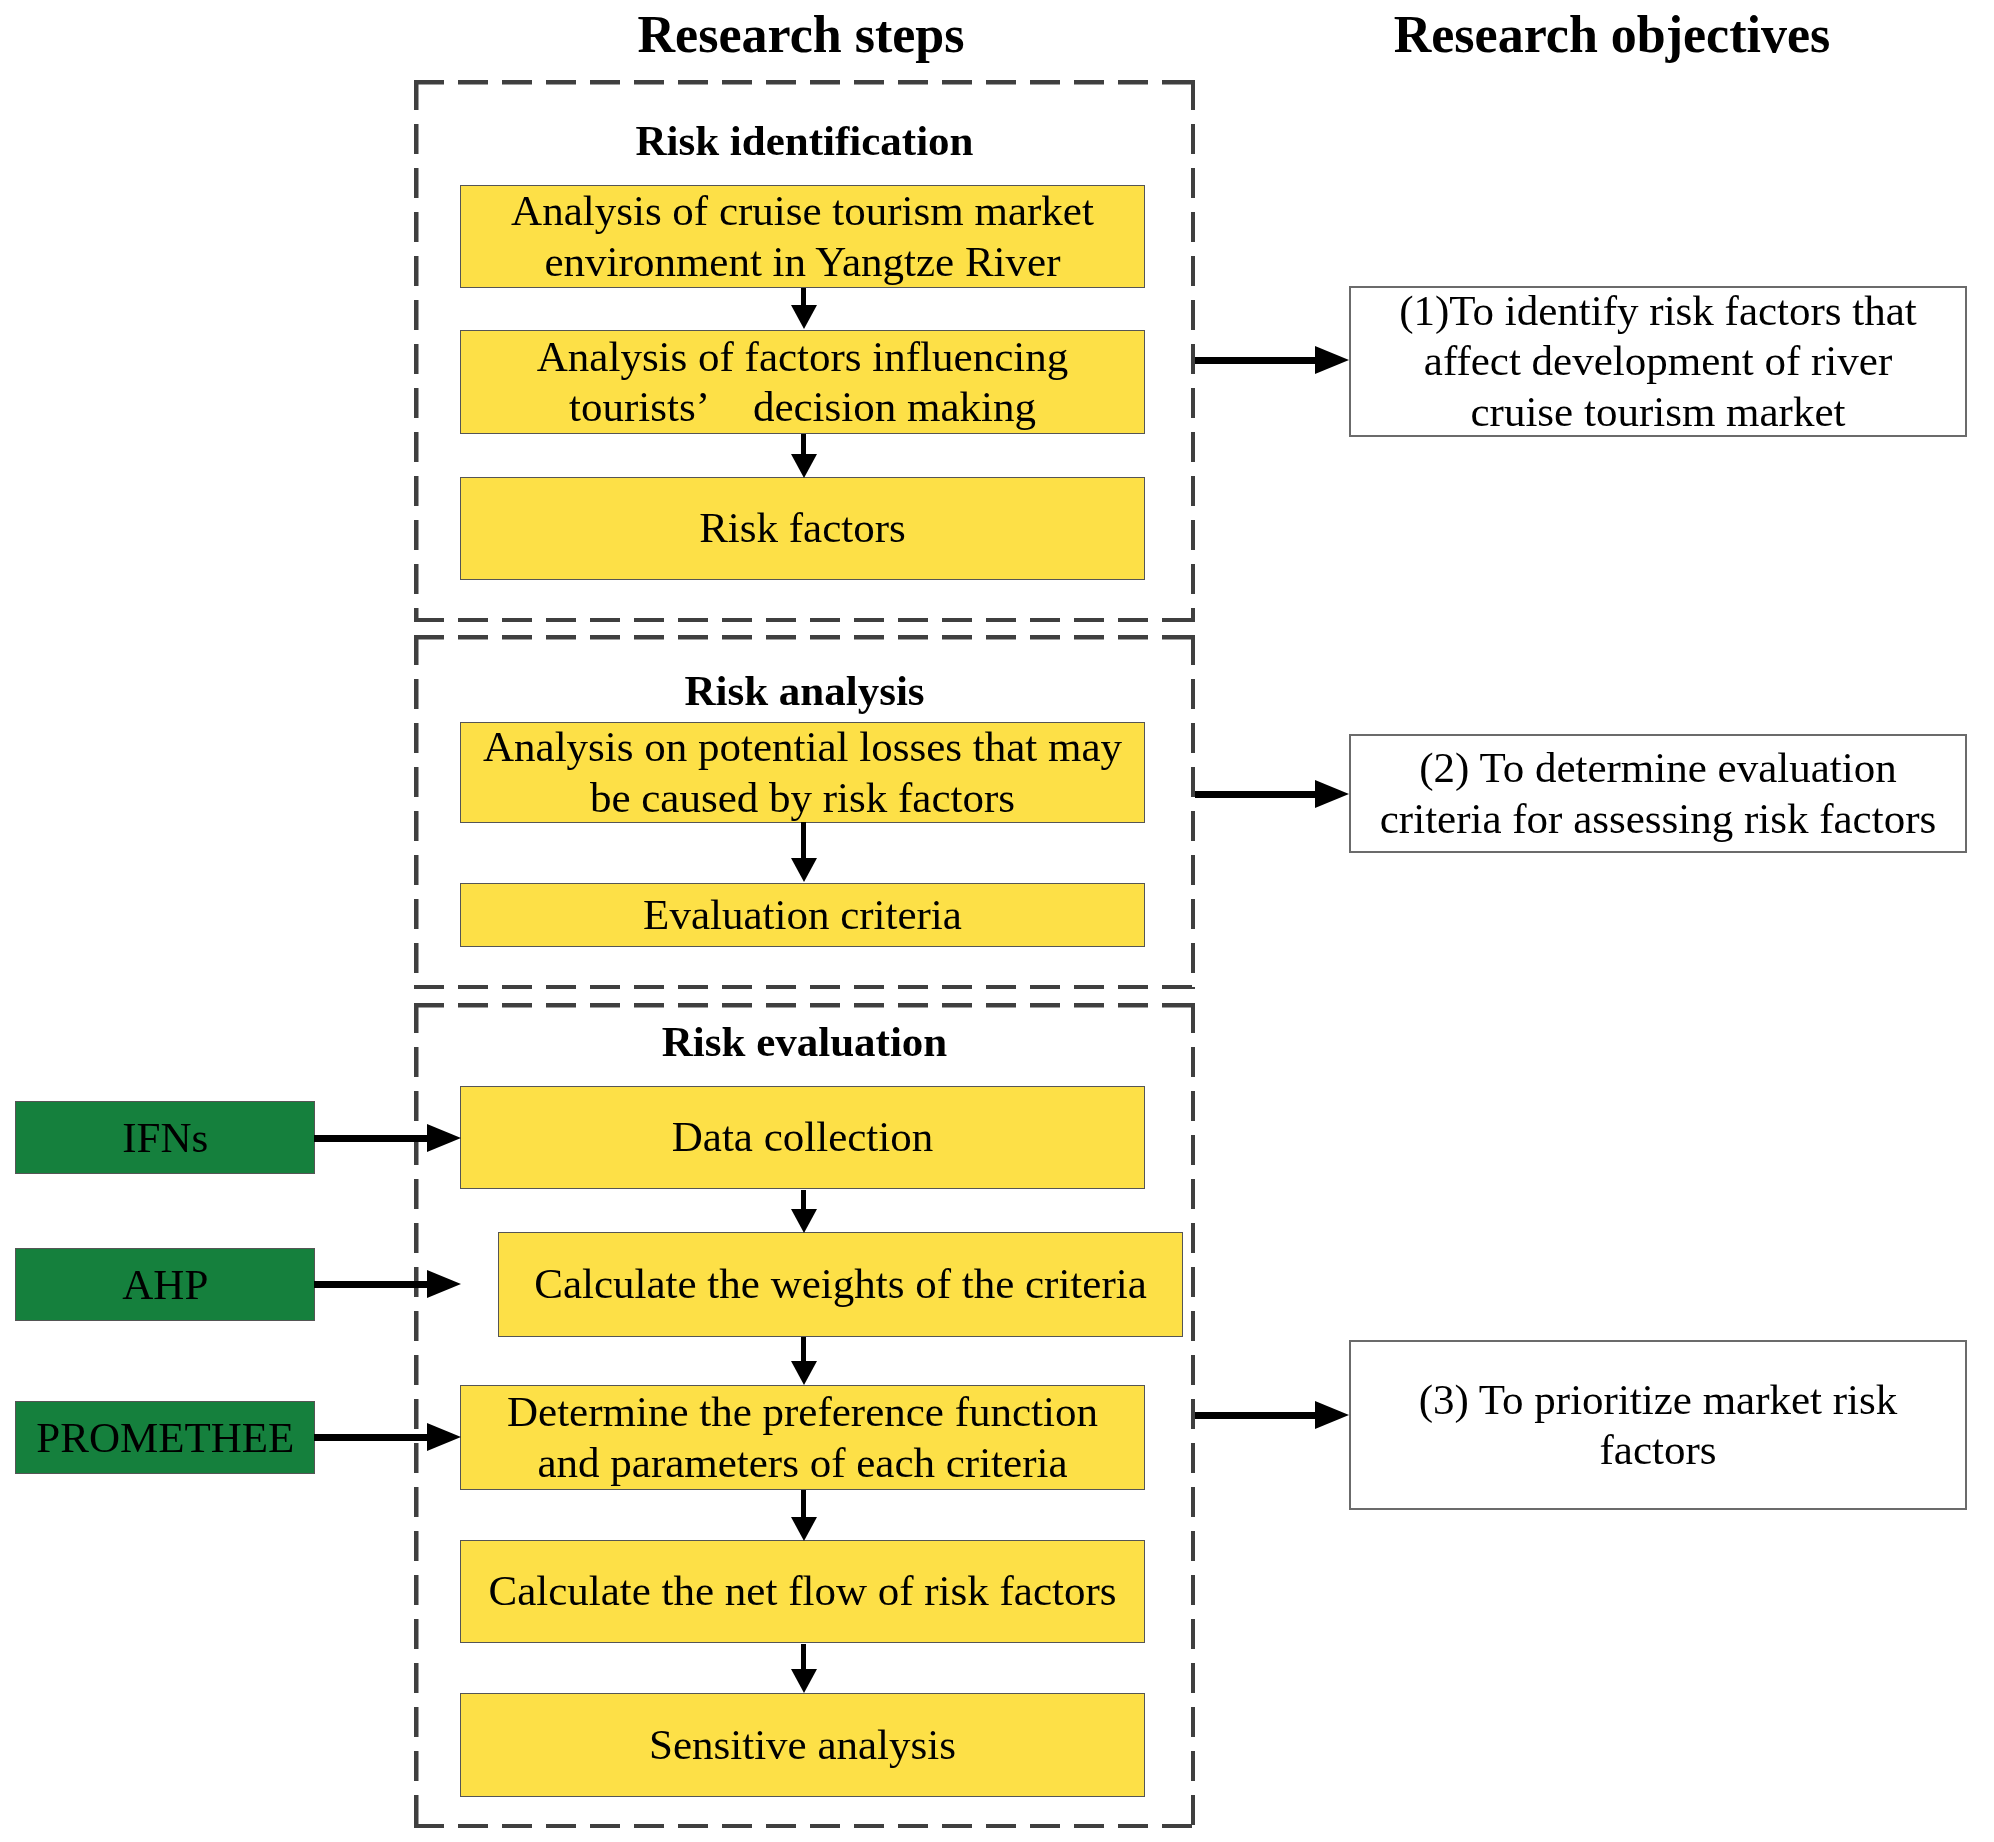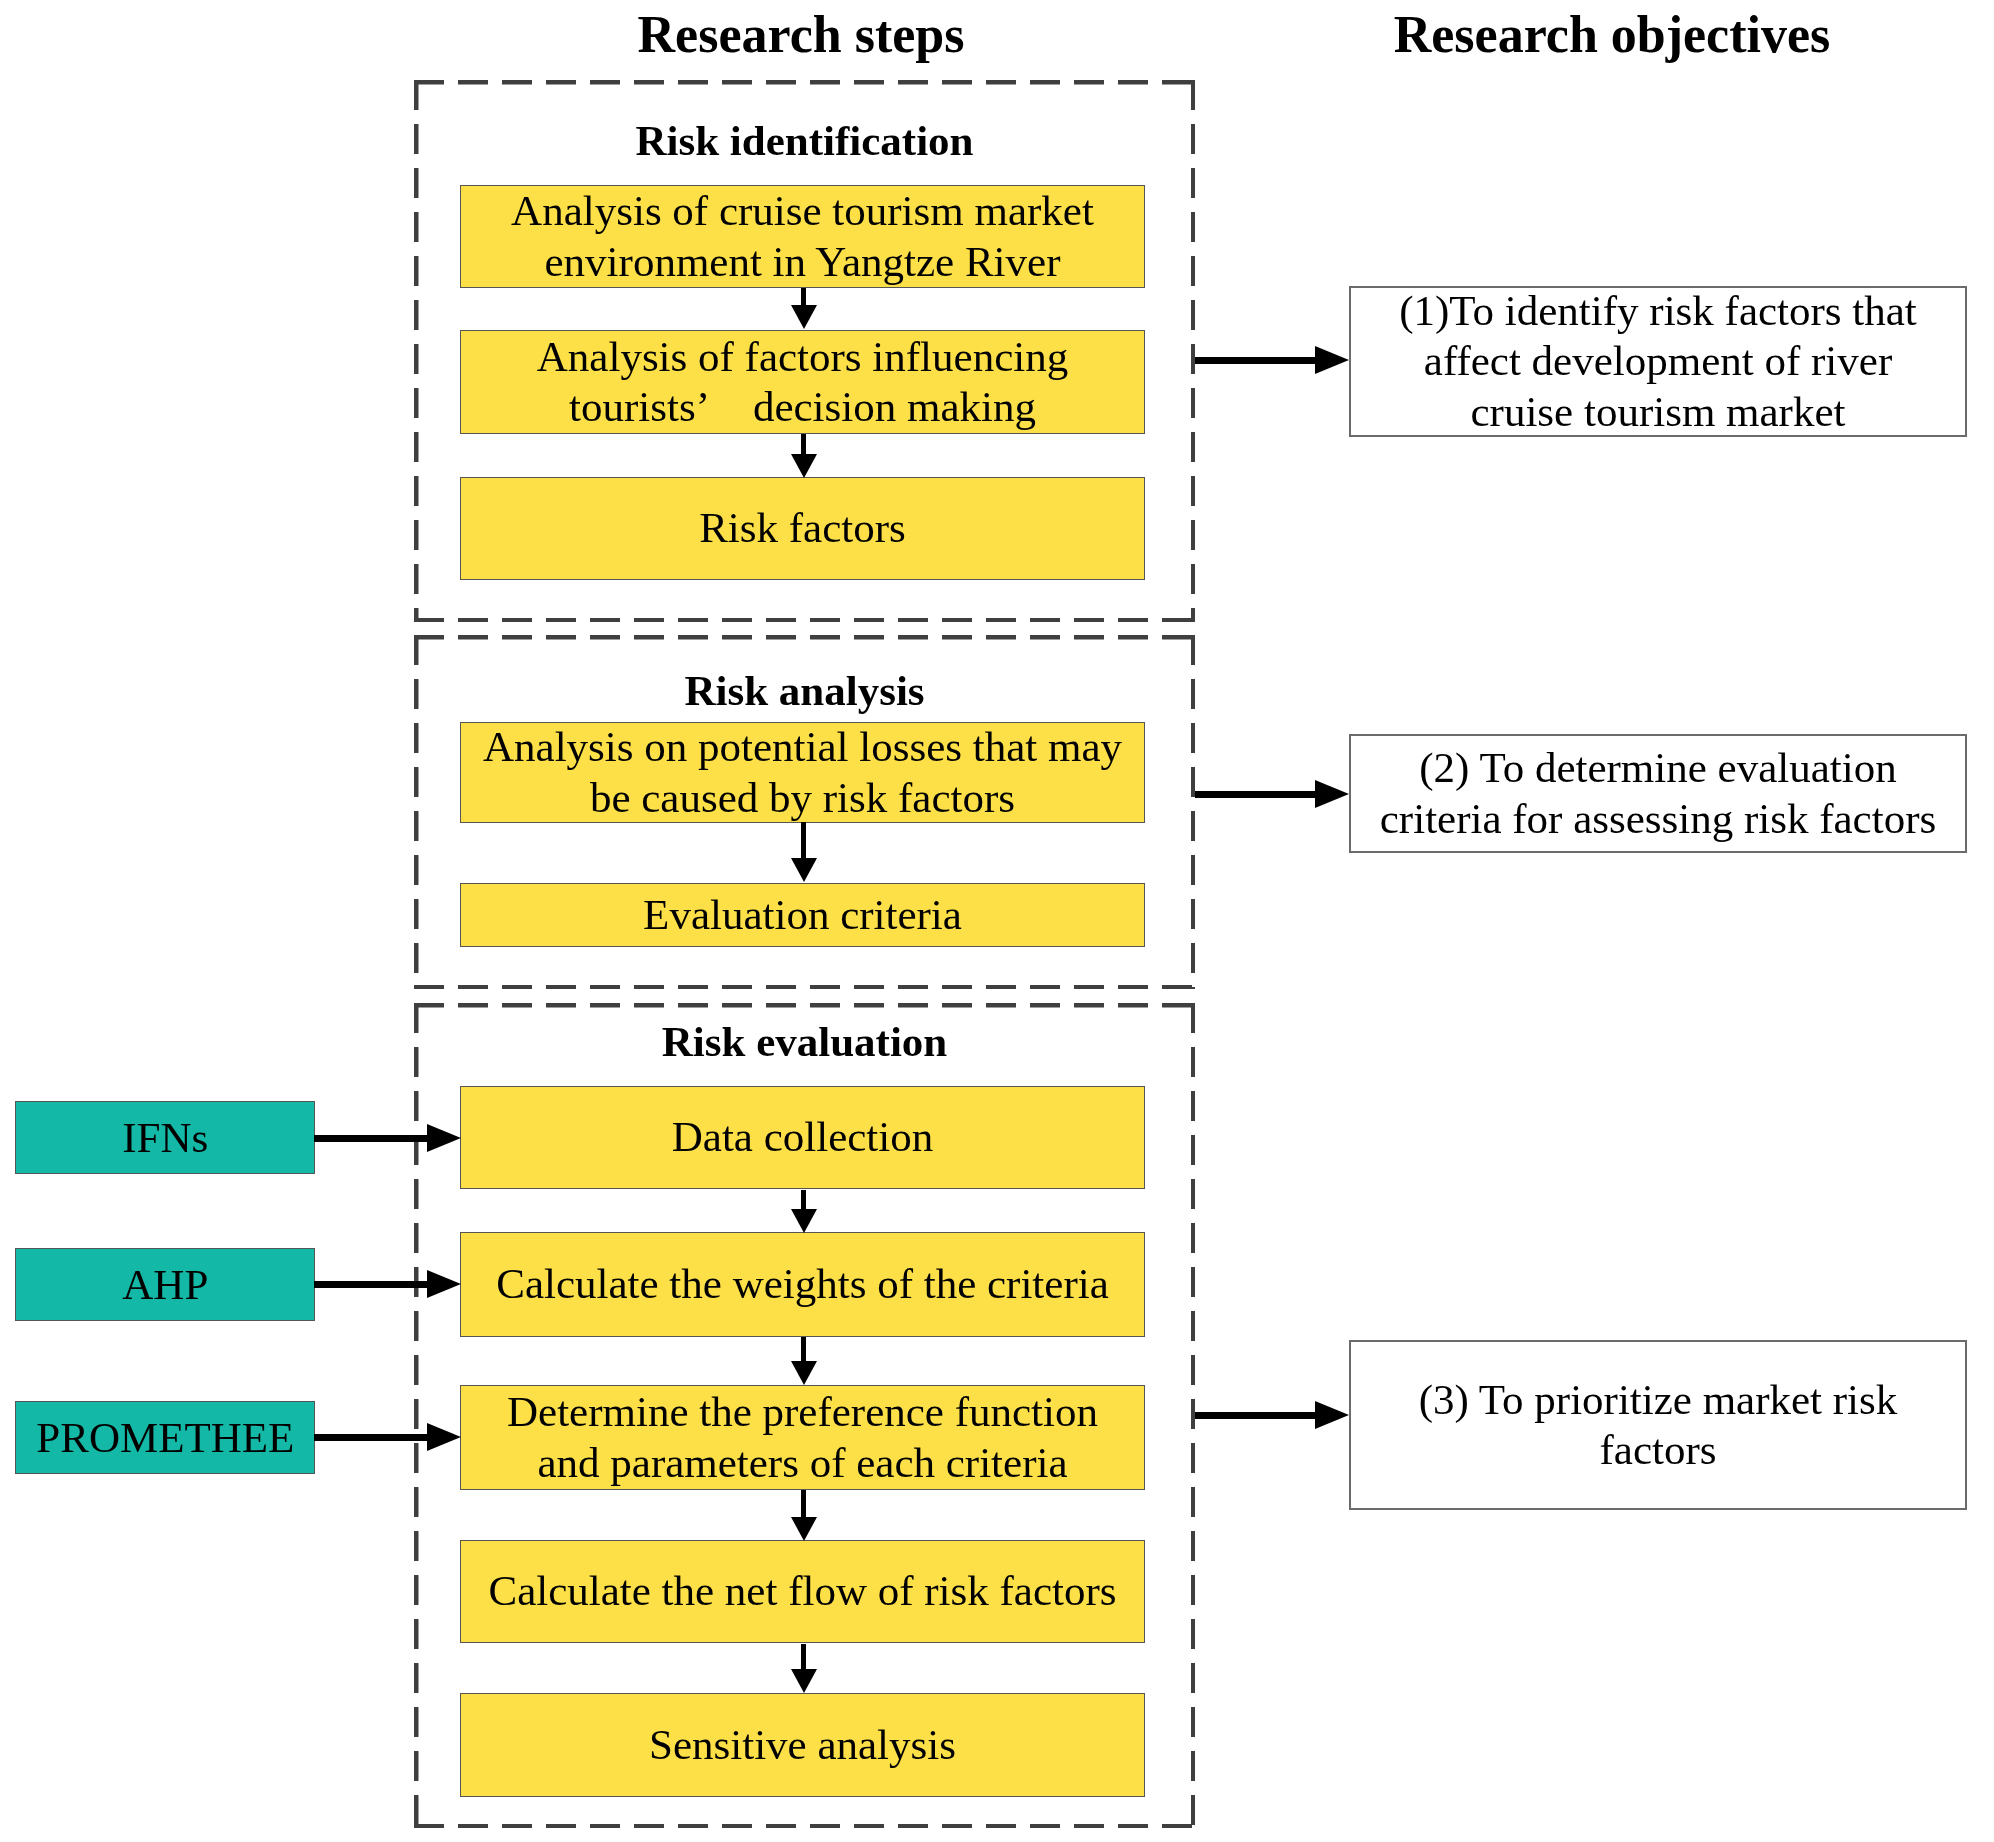--- a/index.html
+++ b/index.html
@@ -28,21 +28,21 @@
     font-weight:bold;font-size:43px;line-height:1.15;white-space:nowrap;
   }
   .stepbox{
     position:absolute;left:460px;width:685px;box-sizing:border-box;
     border:1.7px solid #555555;background:#fde047;
     display:flex;align-items:center;justify-content:center;
     text-align:center;font-size:43px;line-height:1.17;white-space:pre-line;
   }
   .methodbox{
     position:absolute;left:15.3px;width:300px;height:73px;box-sizing:border-box;
-    border:1.7px solid #555555;background:#14b8a6;
+    border:1.7px solid #555555;background:#15803d;
     display:flex;align-items:center;justify-content:center;
     text-align:center;font-size:43px;line-height:1.1;white-space:nowrap;
   }
   .objbox{
     position:absolute;left:1349px;width:618px;box-sizing:border-box;
     border:2.8px solid #6b6b6b;background:#ffffff;
     display:flex;align-items:center;justify-content:center;
     text-align:center;font-size:43px;line-height:1.17;white-space:pre-line;
   }
   .varrow{position:absolute;left:790px;width:27px;}
@@ -76,21 +76,21 @@
 environment in Yangtze River</div>
   <div class="stepbox" style="top:330px;height:104px;">Analysis of factors influencing
 tourists’ decision making</div>
   <div class="stepbox" style="top:477px;height:103px;">Risk factors</div>
 
   <div class="stepbox" style="top:722px;height:101px;">Analysis on potential losses that may
 be caused by risk factors</div>
   <div class="stepbox" style="top:883px;height:64px;">Evaluation criteria</div>
 
   <div class="stepbox" style="top:1086px;height:103px;">Data collection</div>
-  <div class="stepbox" style="top:1232px;height:105px;">Calculate the weights of the criteria</div>
+  <div class="stepbox" style="top:1232px;height:105px;margin-left:38px;">Calculate the weights of the criteria</div>
   <div class="stepbox" style="top:1385px;height:105px;">Determine the preference function
 and parameters of each criteria</div>
   <div class="stepbox" style="top:1540px;height:103px;">Calculate the net flow of risk factors</div>
   <div class="stepbox" style="top:1693px;height:104px;">Sensitive analysis</div>
 
   <div class="varrow" style="top:288px;height:41px;">
     <div class="vshaft"></div>
     <div class="vhead"></div>
   </div>
   <div class="varrow" style="top:434px;height:44px;">

